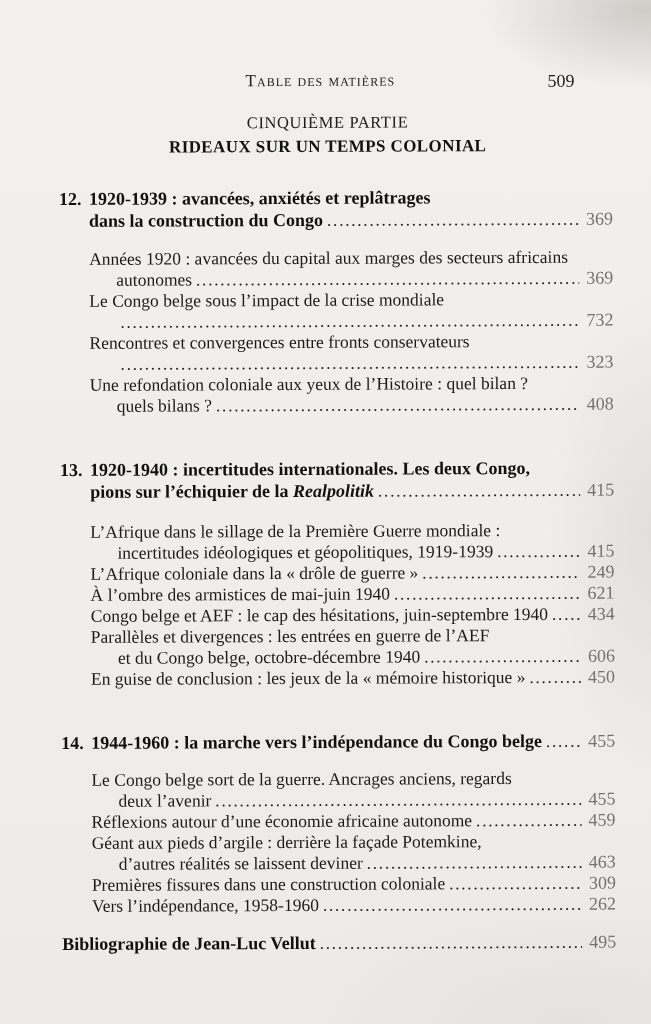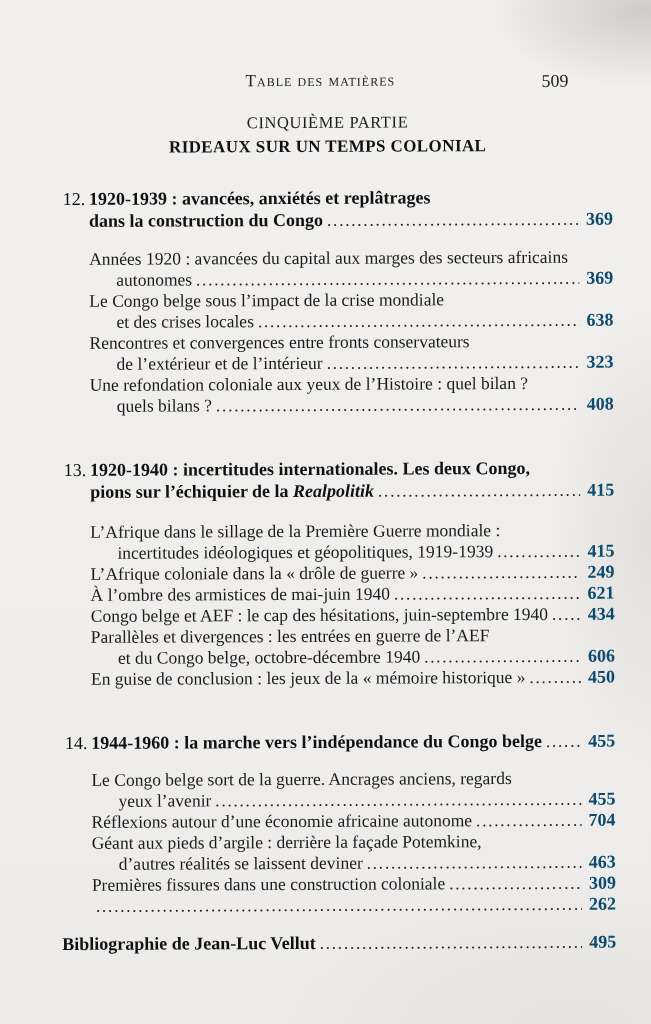--- a/index.html
+++ b/index.html
@@ -21,52 +21,52 @@
     position:absolute; left:58px; top:0; width:554px;
     transform:rotate(-0.25deg); transform-origin:top left;
   }
 
   
   .page-header { position:relative; margin-top:72px; height:22px; }
   .header-title {
     text-align:center; transform:translateX(-15px);
     font-variant:small-caps; font-size:17px; letter-spacing:1px; color:#222;
   }
-  .header-pagenum { position:absolute; right:44px; top:1px; font-size:18px; }
+  .header-pagenum { position:absolute; right:38px; top:1px; font-size:18px; }
 
   
   .part-label {
     margin-top:19px; text-align:center; transform:translateX(-8px);
     font-size:16.5px; letter-spacing:0.6px; line-height:22px; color:#1d1d1d;
   }
   .part-title {
     margin-top:2px; text-align:center; transform:translateX(-8px);
     font-weight:bold; font-size:17px; letter-spacing:0.4px; line-height:22px; color:#111;
   }
 
   
   .chapter-block { margin-top:29px; }
   .chapter-block:nth-child(2) { margin-top:42px; }
   .chapter-block:nth-child(3) { margin-top:42px; }
 
   .chapter { display:flex; }
-  .ch-num { width:30px; flex:0 0 30px; font-weight:normal; font-size:18px; line-height:22px; color:#111;text-align:center; }
+  .ch-num { width:30px; flex:0 0 30px; font-weight:bold; font-size:18px; line-height:22px; color:#111; }
   .ch-body { flex:1 1 auto; min-width:0; }
   .ch-body .line { font-weight:bold; font-size:18px; line-height:22px; white-space:nowrap; color:#111; }
   .italic { font-style:italic; }
 
   .dotline { display:flex; align-items:baseline; }
   .dotline .txt { flex:0 0 auto; white-space:nowrap; }
   .dots {
     flex:1 1 0; min-width:10px; overflow:hidden; white-space:nowrap;
     font-weight:normal; font-style:normal; font-size:17px;
     letter-spacing:1.8px; margin-left:4px; color:#1f1f1f;
   }
   .dots::after { content:"......................................................................................................................................................"; }
-  .pg { flex:0 0 auto; margin-left:7px; font-weight:bold; font-style:normal; font-size:18px; color:#0c4a6e; }
+  .pg { flex:0 0 auto; margin-left:7px; font-weight:normal; font-style:normal; font-size:18px; color:#737373; }
 
   
   .entries { margin-top:16px; }
   .chapter-block:nth-child(2) .entries { margin-top:18px; }
   .chapter-block:nth-child(3) .entries { margin-top:15px; }
   .entries .entry { margin-left:30px; }
   .eline { font-size:17.5px; line-height:21px; white-space:nowrap; color:#1b1b1b; }
   .eline.cont { padding-left:27px; }
 
   
@@ -104,29 +104,27 @@
             <div class="eline"><span class="txt">Années 1920 : avancées du capital aux marges des secteurs africains</span></div>
             <div class="eline cont dotline">
               <span class="txt">autonomes</span>
               <span class="dots"></span>
               <span class="pg">369</span>
             </div>
           </div>
           <div class="entry">
             <div class="eline"><span class="txt">Le Congo belge sous l’impact de la crise mondiale</span></div>
             <div class="eline cont dotline">
-              <span class="txt">et des crises locales</span>
-              <span class="dots"></span>
-              <span class="pg">638</span>
+              <span class="dots"></span>
+              <span class="pg">732</span>
             </div>
           </div>
           <div class="entry">
             <div class="eline"><span class="txt">Rencontres et convergences entre fronts conservateurs</span></div>
             <div class="eline cont dotline">
-              <span class="txt">de l’extérieur et de l’intérieur</span>
               <span class="dots"></span>
               <span class="pg">323</span>
             </div>
           </div>
           <div class="entry">
             <div class="eline"><span class="txt">Une refondation coloniale aux yeux de l’Histoire : quel bilan ?</span></div>
             <div class="eline cont dotline">
               <span class="txt">quels bilans ?</span>
               <span class="dots"></span>
               <span class="pg">408</span>
@@ -201,49 +199,50 @@
               <span class="txt">1944-1960 : la marche vers l’indépendance du Congo belge</span>
               <span class="dots"></span>
               <span class="pg">455</span>
             </div>
           </div>
         </div>
         <div class="entries">
           <div class="entry">
             <div class="eline"><span class="txt">Le Congo belge sort de la guerre. Ancrages anciens, regards</span></div>
             <div class="eline cont dotline">
-              <span class="txt">yeux l’avenir</span>
+              <span class="txt">deux l’avenir</span>
               <span class="dots"></span>
               <span class="pg">455</span>
             </div>
           </div>
           <div class="entry">
             <div class="eline dotline">
               <span class="txt">Réflexions autour d’une économie africaine autonome</span>
               <span class="dots"></span>
-              <span class="pg">704</span>
+              <span class="pg">459</span>
             </div>
           </div>
           <div class="entry">
             <div class="eline"><span class="txt">Géant aux pieds d’argile : derrière la façade Potemkine,</span></div>
             <div class="eline cont dotline">
               <span class="txt">d’autres réalités se laissent deviner</span>
               <span class="dots"></span>
               <span class="pg">463</span>
             </div>
           </div>
           <div class="entry">
             <div class="eline dotline">
               <span class="txt">Premières fissures dans une construction coloniale</span>
               <span class="dots"></span>
               <span class="pg">309</span>
             </div>
           </div>
           <div class="entry">
             <div class="eline dotline">
+              <span class="txt">Vers l’indépendance, 1958-1960</span>
               <span class="dots"></span>
               <span class="pg">262</span>
             </div>
           </div>
         </div>
       </div>
     </section>
 
   <div class="biblio">
     <span class="txt">Bibliographie de Jean-Luc Vellut</span>

